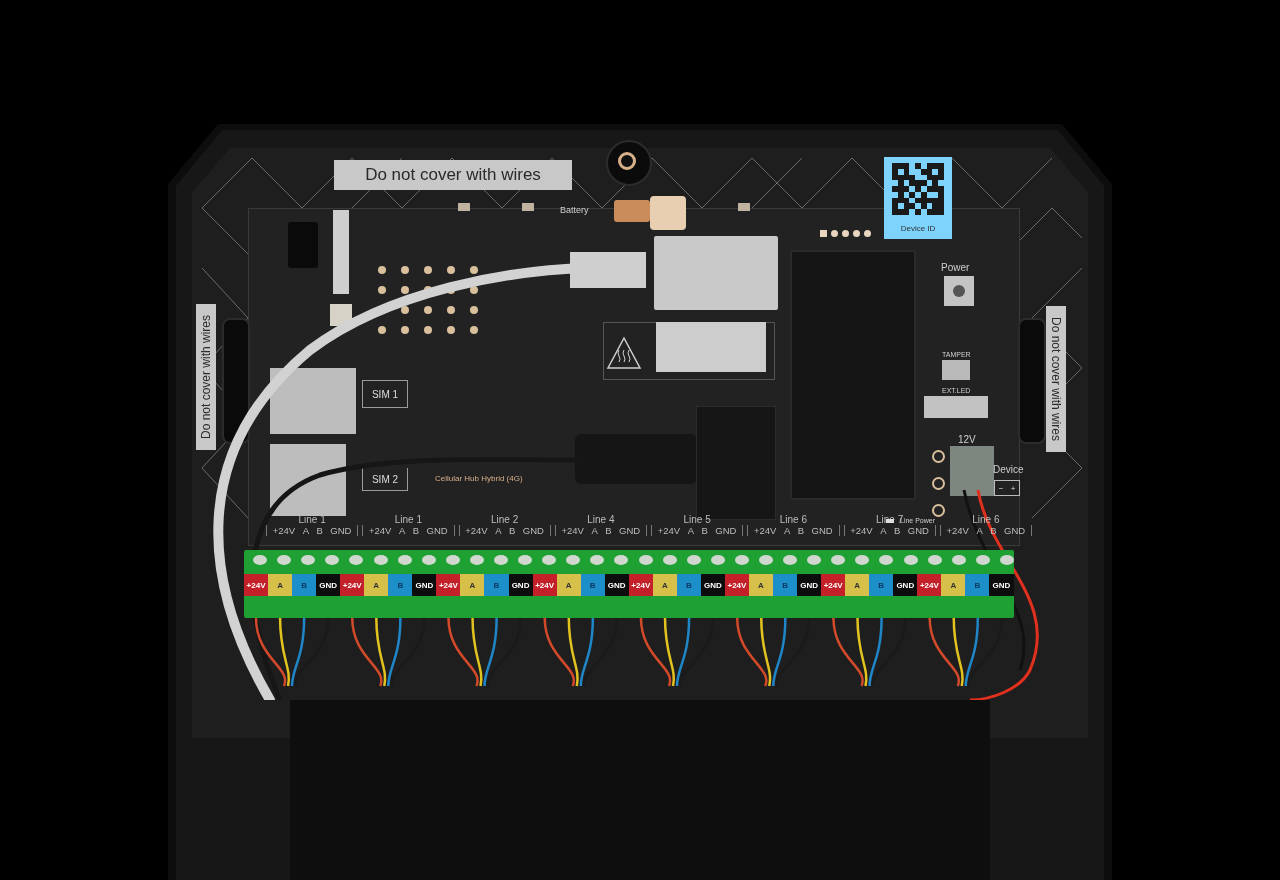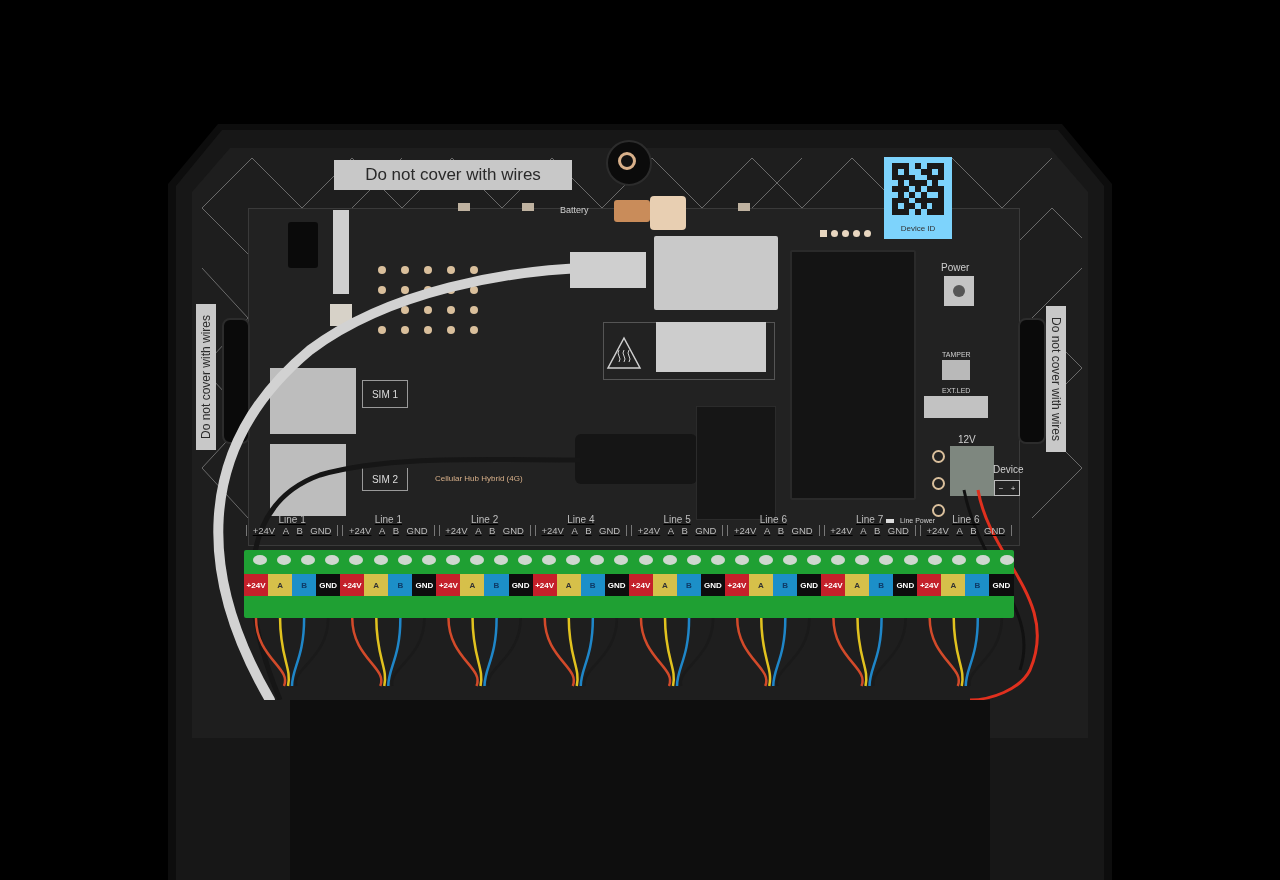--- a/index.html
+++ b/index.html
@@ -45,21 +45,21 @@
   .simframe { border:1px solid #9a9a9a; color:#ddd; font-size:10px; display:flex; align-items:center; justify-content:center; }
   .gold { color:#d8b08a; font-size:8px; }
 
   .cable-main { left:190px; top:250px; width:600px; height:450px; }
   .terminal-block { left:244px; top:550px; width:770px; height:68px; background:#1fa033; border-radius:2px; }
   .screws-row { left:248px; top:555px; display:flex; gap:0; }
   .screws-row span { width:24.1px; display:flex; justify-content:center; }
   .screws-row span i { width:14px; height:10px; border-radius:50%; background:#cfd7cf; display:block; }
   .pins { left:244px; top:574px; display:flex; }
   .pin { width:24.06px; height:22px; display:flex; align-items:center; justify-content:center; font-size:8px; font-weight:bold; }
-  .lines-labels { left:244px; top:514px; display:flex;text-decoration:underline; }
+  .lines-labels { left:264px; top:514px; display:flex; }
   .line-group { width:96.25px; color:#bdbdbd; font-size:10px; text-align:center; }
   .line-group .name { font-size:10px; }
   .line-group .sub { display:flex; justify-content:space-around; font-size:9.5px; border-left:1px solid #777; border-right:1px solid #777; margin:0 2px; padding:0 2px; }
   .wires { left:244px; top:618px; width:770px; height:80px; }
   .bottom-tray { left:290px; top:700px; width:700px; height:180px; background:#0e0e0e; }
 </style>
 </head>
 <body>
 
 <div class="abs enclosure"></div>

